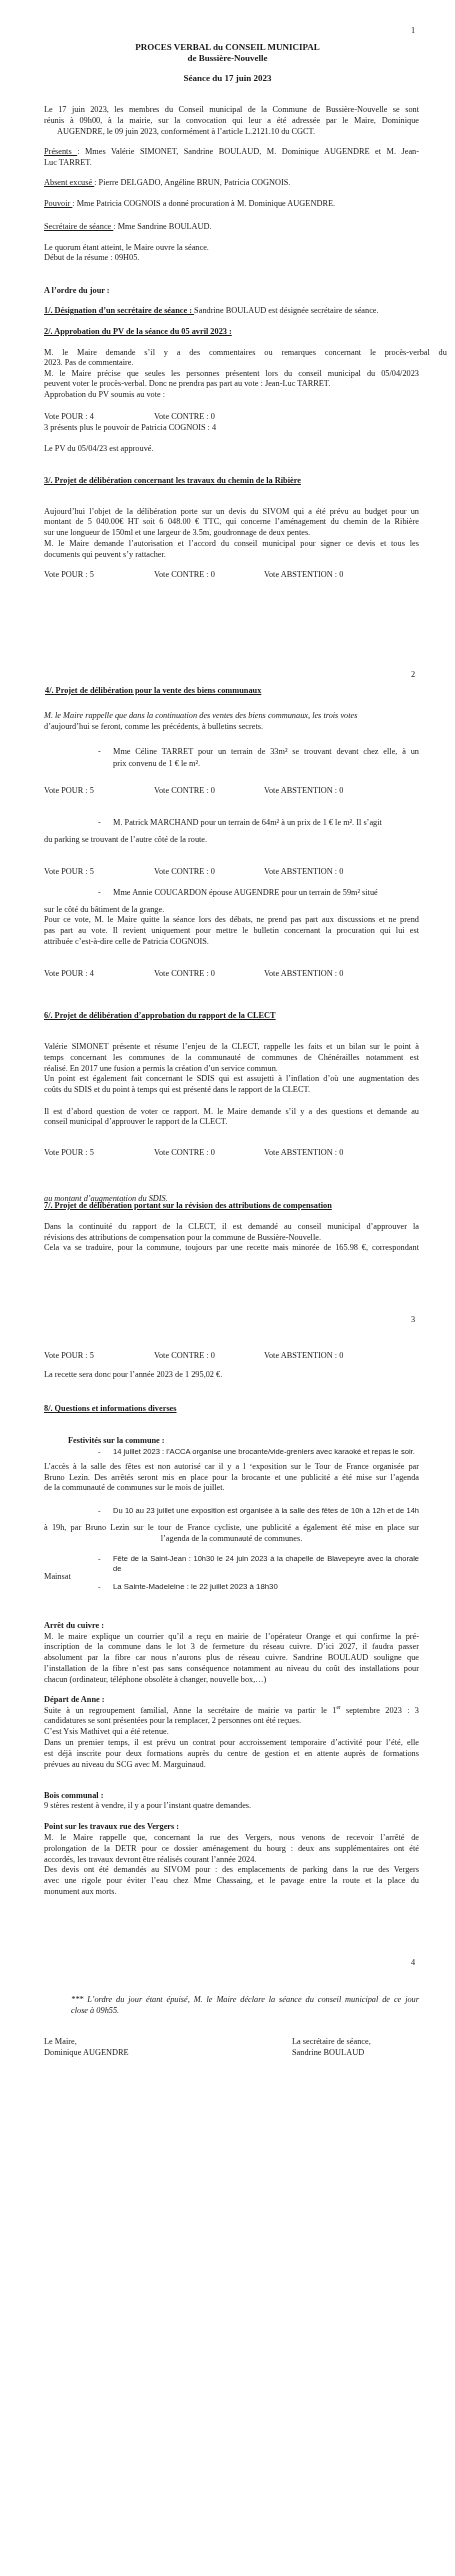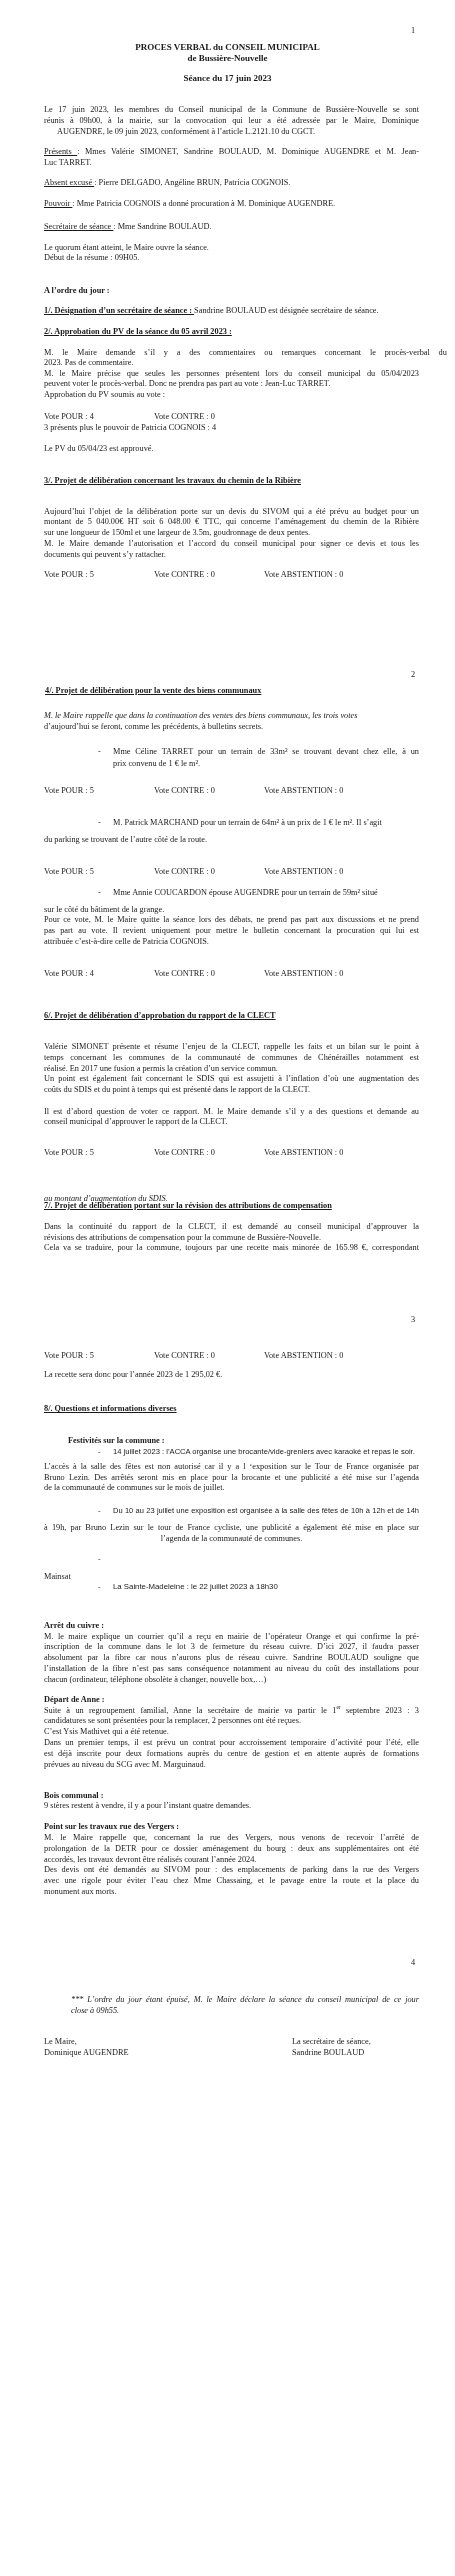--- a/index.html
+++ b/index.html
@@ -116,20 +116,21 @@
     <div class="line sans" style="left: 98px; top: 1447px; width: 13.5px; white-space: normal;"><span>-</span></div>
     <div class="line sans" style="left: 113px; top: 1447px; width: 306px; white-space: normal; font-size: 7.6px;"><span>14 juillet 2023 : l’ACCA organise une brocante/vide-greniers avec karaoké et repas le soir.</span></div>
     <div class="line just" style="left: 44px; top: 1462px; width: 375px; white-space: normal;"><span>L’accès à la salle des fêtes est non autorisé car il y a l ‘exposition sur le Tour de France organisée par</span></div>
     <div class="line just" style="left: 44px; top: 1473px; width: 375px; white-space: normal;"><span>Bruno Lezin. Des arrêtés seront mis en place pour la brocante et une publicité a été mise sur l’agenda</span></div>
     <div class="line" style="left: 44px; top: 1483px; width: 375px; white-space: normal;"><span>de la communauté de communes sur le mois de juillet.</span></div>
     <div class="line sans" style="left: 98px; top: 1506px; width: 13.5px; white-space: normal;"><span>-</span></div>
     <div class="line sans just" style="left: 113px; top: 1506px; width: 306px; white-space: normal; font-size: 7.5px;"><span>Du 10 au 23 juillet une exposition est organisée à la salle des fêtes de 10h à 12h et de 14h</span></div>
     <div class="line just" style="left: 44px; top: 1523px; width: 375px; white-space: normal;"><span>à 19h, par Bruno Lezin sur le tour de France cycliste, une publicité a également été mise en place sur</span></div>
     <div class="line" style="left: 44px; top: 1534px; width: 375px; white-space: normal; text-align: center;"><span>l’agenda de la communauté de communes.</span></div>
     <div class="line sans" style="left: 98px; top: 1554px; width: 13.5px; white-space: normal;"><span>-</span></div>
+    <div class="line sans just" style="left: 113px; top: 1554px; width: 306px; white-space: normal; font-size: 7.5px;"><span>Fête de la Saint-Jean : 10h30 le 24 juin 2023 à la chapelle de Blavepeyre avec la chorale de</span></div>
     <div class="line" style="left: 44px; top: 1572px; width: 375px; white-space: normal;"><span>Mainsat</span></div>
     <div class="line sans" style="left: 98px; top: 1582px; width: 13.5px; white-space: normal;"><span>-</span></div>
     <div class="line sans" style="left: 113px; top: 1582px; width: 306px; white-space: normal;"><span>La Sainte-Madeleine : le 22 juillet 2023 à 18h30</span></div>
     <div class="line b" style="left: 44px; top: 1621px; width: 375px; white-space: normal;"><span>Arrêt du cuivre :</span></div>
     <div class="line just" style="left: 44px; top: 1632px; width: 375px; white-space: normal;"><span>M. le maire explique un courrier qu’il a reçu en mairie de l’opérateur Orange et qui confirme la pré-</span></div>
     <div class="line just" style="left: 44px; top: 1642px; width: 375px; white-space: normal;"><span>inscription de la commune dans le lot 3 de fermeture du réseau cuivre. D’ici 2027, il faudra passer</span></div>
     <div class="line just" style="left: 44px; top: 1653px; width: 375px; white-space: normal;"><span>absolument par la fibre car nous n’aurons plus de réseau cuivre. Sandrine BOULAUD souligne que</span></div>
     <div class="line just" style="left: 44px; top: 1664px; width: 375px; white-space: normal;"><span>l’installation de la fibre n’est pas sans conséquence notamment au niveau du coût des installations pour</span></div>
     <div class="line" style="left: 44px; top: 1675px; width: 375px; white-space: normal;"><span>chacun (ordinateur, téléphone obsolète à changer, nouvelle box,…)</span></div>
     <div class="line b" style="left: 44px; top: 1695px; width: 375px; white-space: normal;"><span>Départ de Anne :</span></div>

